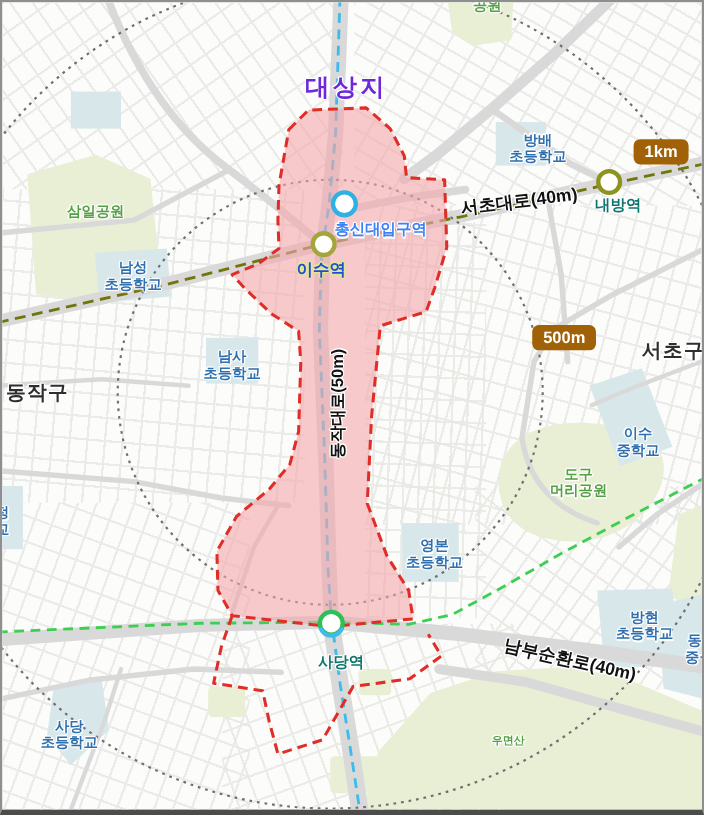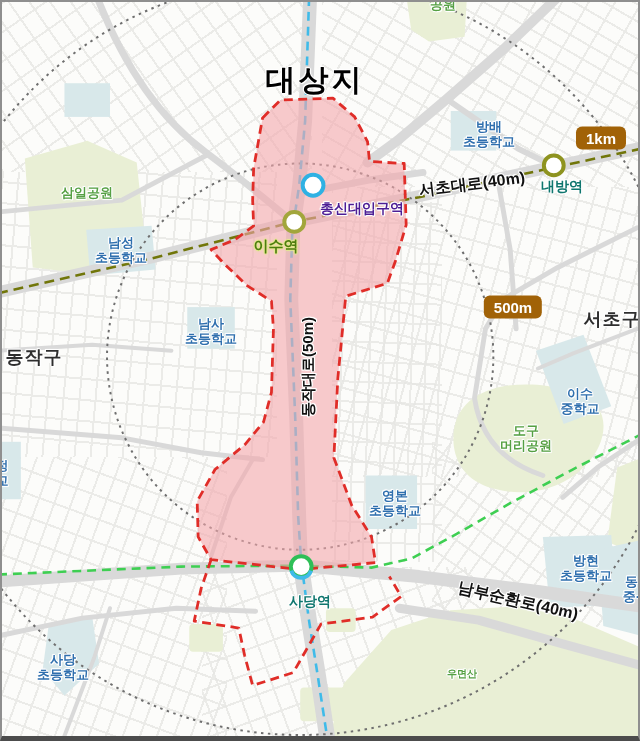--- a/index.html
+++ b/index.html
@@ -40,21 +40,21 @@
        text-shadow:0 1px 0 #fff,1px 0 0 #fff,-1px 0 0 #fff,0 -1px 0 #fff,1px 1px 0 #fff,-1px -1px 0 #fff,0 0 3px #fff;}
   .lbl span{display:block;}
   .school{color:#2f6fae;font-weight:bold;font-size:13px;}
   .park{color:#55a043;font-weight:bold;font-size:13px;}
   .district{color:#2e2e2e;font-weight:bold;font-size:18px;letter-spacing:1px;}
   .stn{font-weight:bold;font-size:14px;}
   .roadlbl{color:#111;font-weight:bold;font-size:16px;}
   .badge{position:absolute;transform:translate(-50%,-50%);background:#a16207;color:#fff;
          font-weight:bold;font-size:15px;border-radius:6px;padding:3px 10px;text-shadow:none;
          font-family:"Liberation Sans",sans-serif;}
-  .target{color:#000000;font-weight:bold;font-size:30px;letter-spacing:3px;padding-left:24px;}
+  .target{color:#6d28d9;font-weight:bold;font-size:22px;letter-spacing:3px;padding-left:24px;}
 </style>
 </head>
 <body>
 
 <div id="map">
 
   <div class="grid g1"></div>
   <div class="grid g2"></div>
   <div class="grid g3"></div>
   <div class="grid g4"></div>
@@ -139,22 +139,22 @@
 
   <div class="lbl target" style="left:301px;top:78px;">대상지</div>
 
   <div class="lbl district" style="left:32px;top:355px;">동작구</div>
   <div class="lbl district" style="left:610px;top:317px;">서초구</div>
 
   <div class="lbl roadlbl" style="left:470px;top:182px;transform:translate(-50%,-50%) rotate(-7deg);">서초대로(40m)</div>
   <div class="lbl roadlbl" style="left:306px;top:365px;transform:translate(-50%,-50%) rotate(-90deg);font-size:15px;">동작대로(50m)</div>
   <div class="lbl roadlbl" style="left:516px;top:599px;transform:translate(-50%,-50%) rotate(13deg);">남부순환로(40m)</div>
 
-  <div class="lbl stn" style="left:344px;top:207px;color:#4c1d95;margin-left:16px;">총신대입구역</div>
-  <div class="lbl stn" style="left:274px;top:244px;color:#4d7c0f;font-size:15px;text-shadow:0 1px 0 #e4e88e,1px 0 0 #e4e88e,-1px 0 0 #e4e88e,0 -1px 0 #e4e88e,0 0 4px #e4e88e;">이수역</div>
+  <div class="lbl stn" style="left:344px;top:207px;color:#3b82f6;">총신대입구역</div>
+  <div class="lbl stn" style="left:290px;top:244px;color:#1d4ed8;font-size:15px;text-shadow:0 1px 0 #e4e88e,1px 0 0 #e4e88e,-1px 0 0 #e4e88e,0 -1px 0 #e4e88e,0 0 4px #e4e88e;">이수역</div>
   <div class="lbl stn" style="left:560px;top:185px;color:#0f766e;">내방역</div>
   <div class="lbl stn" style="left:308px;top:600px;color:#0f766e;">사당역</div>
 
   <div class="badge" style="left:599px;top:136px;">1km</div>
   <div class="badge" style="left:491px;top:305px;margin-left:20px;">500m</div>
 
   <div class="lbl school" style="left:487px;top:133px;">
     <span>방배</span>
     <span>초등학교</span>
   </div>

